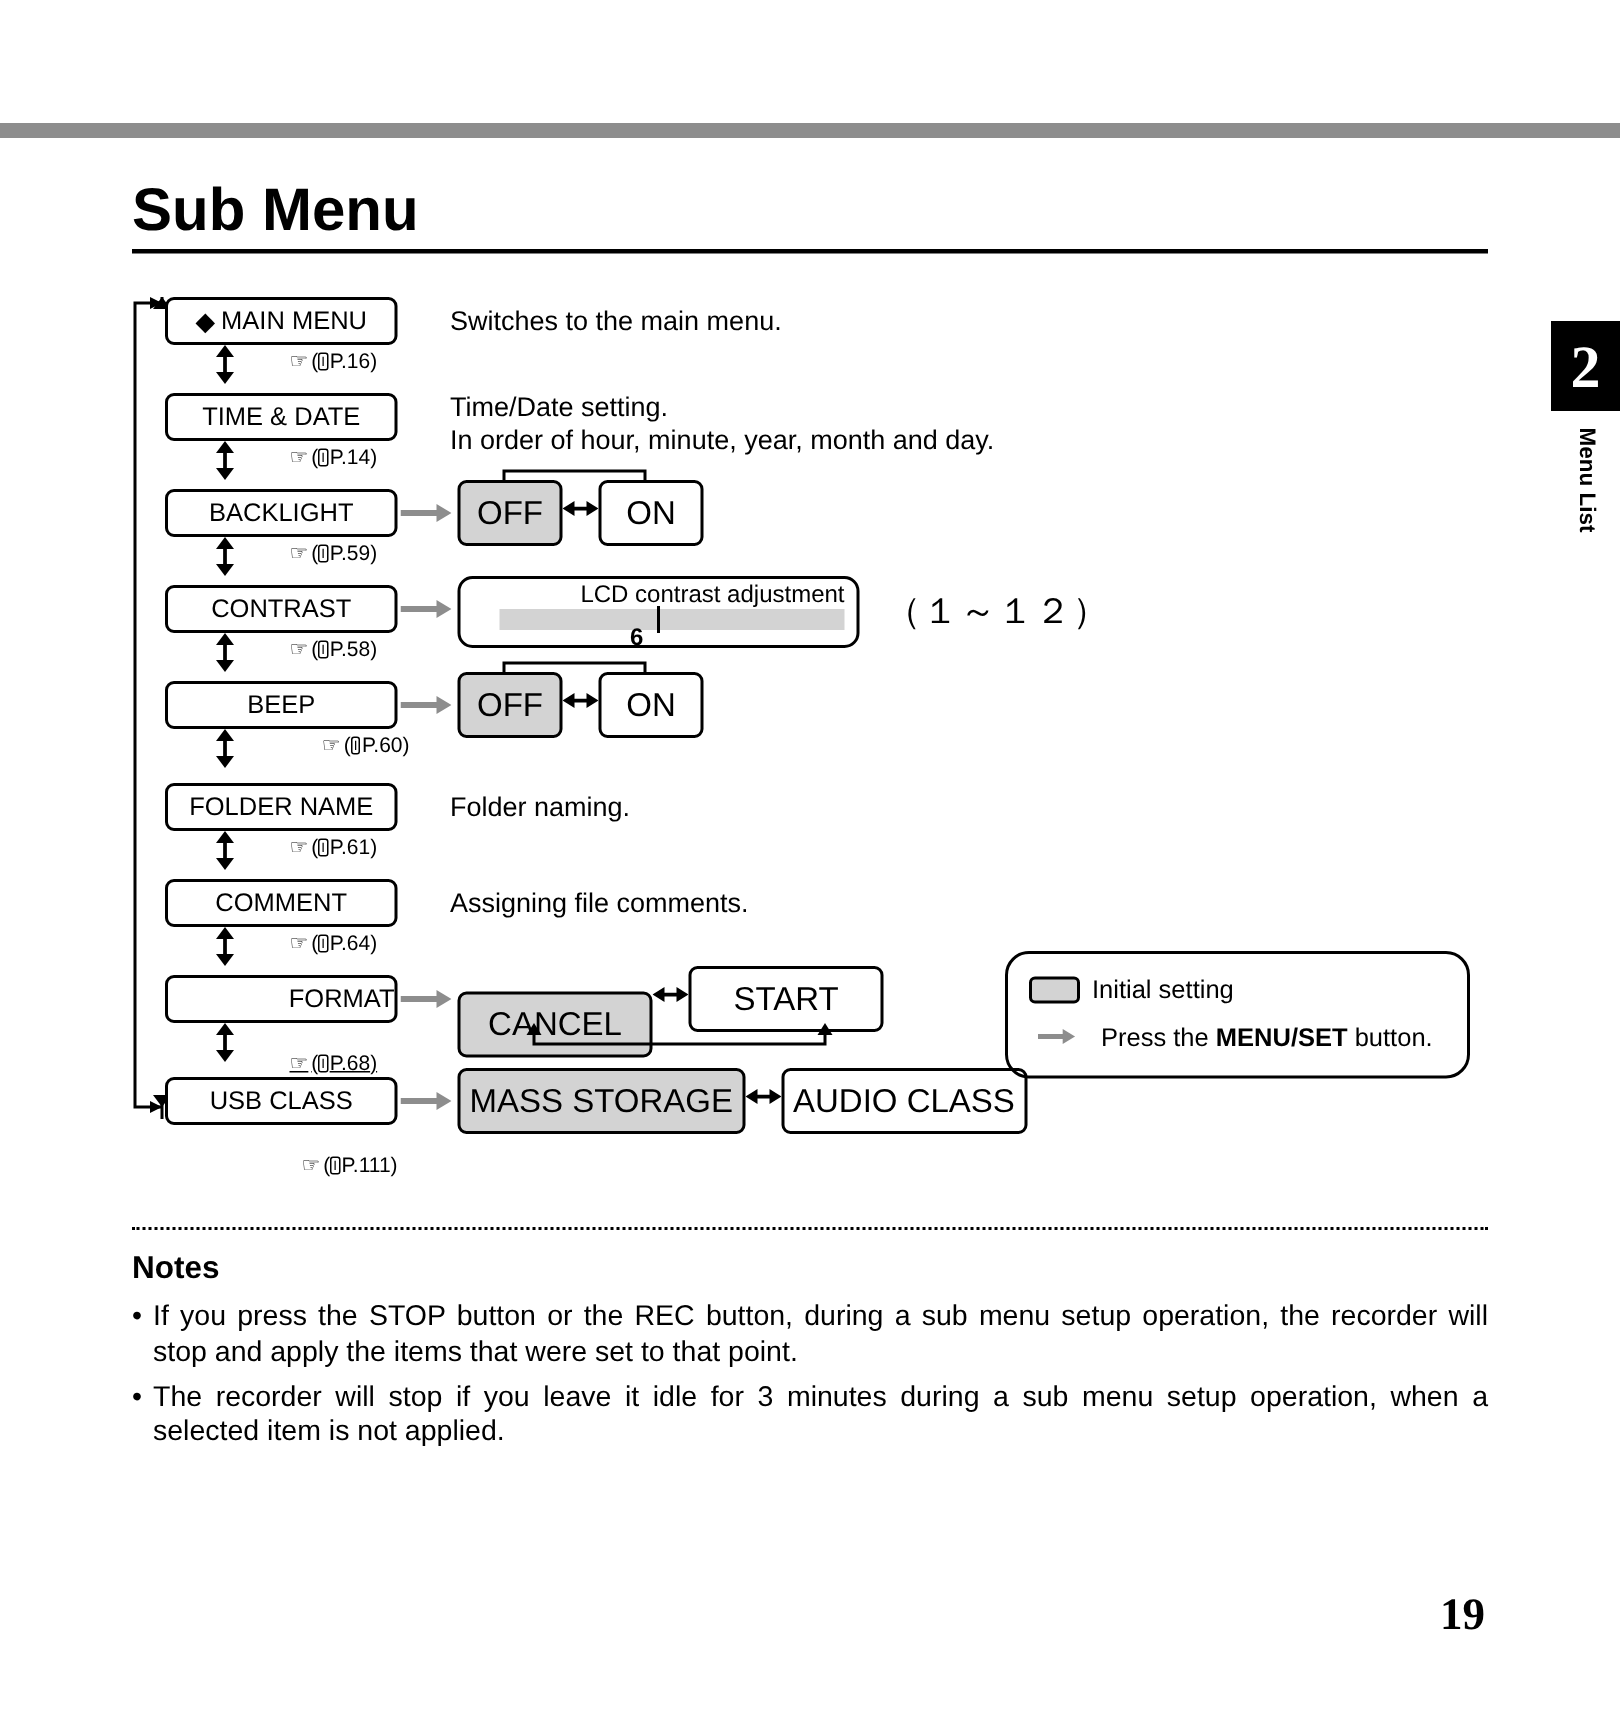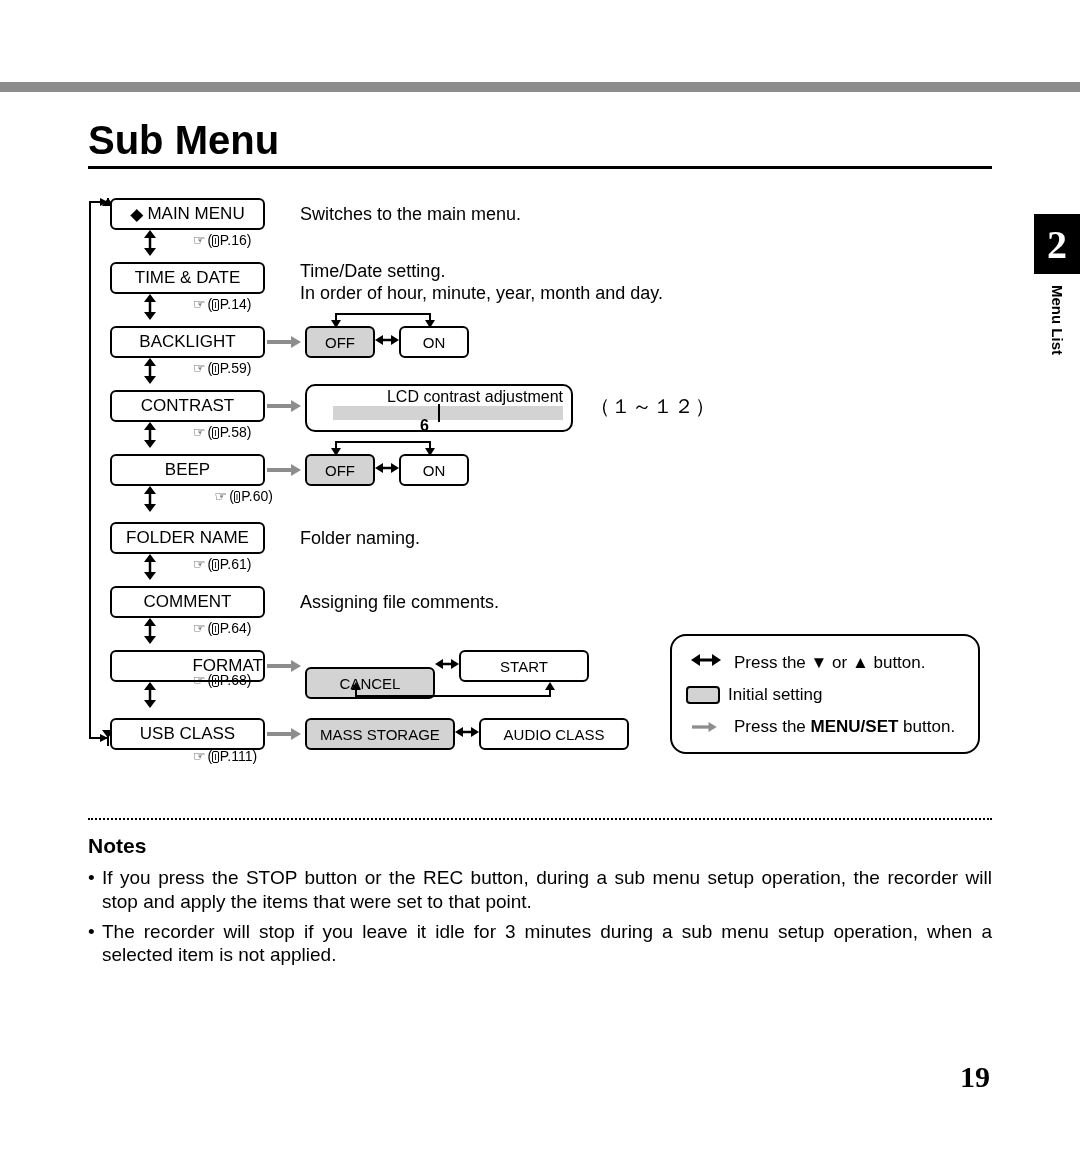--- a/index.html
+++ b/index.html
@@ -66,24 +66,24 @@
   
   .desc {
     position: absolute; font-size: 18px; line-height: 1.2;
   }
 
   
   .opt-row {
     position: absolute; height: 32px; display:flex; align-items:center;
   }
   .opt-box {
-    height: 32px; min-width: 70px;
+    height: 44px; min-width: 70px;
     border: 2px solid #000; border-radius: 6px;
     display: inline-flex; align-items:center; justify-content:center;
-    font-size: 15px; background:#fff; padding: 0 6px;
+    font-size: 22px; background:#fff; padding: 0 6px;
   }
   .opt-box.initial { background: #d3d3d3; }
   .lr-arrow { width: 24px; text-align:center; font-size:20px; font-weight:bold; }
 
   
   .go-arrow {
     position: absolute; height: 32px; display:flex; align-items:center; color:#8d8d8d;
   }
   .go-arrow svg { width: 34px; height: 14px; }
 
@@ -254,21 +254,21 @@
       <use href="#go"></use>
     </svg>
   </div>
 <div class="contrast-box" style="left:305px; top:384px; width:268px;align-items:flex-end;">
   <div style="font-size:16px;">LCD contrast adjustment</div>
   <div class="contrast-slider">
     <div class="tick" style="left:105px;"></div>
   </div>
 </div>
 <div class="desc" style="left:420px; top:416px; font-size:16px; font-weight:bold;">6</div>
-<div class="desc" style="left:590px; top:394px; font-size:20px; letter-spacing:1px;">（１～１２）</div>
+<div class="desc" style="left:590px; top:394px; font-size:24px; letter-spacing:1px;">（１～１２）</div>
 
 <div class="menu-box" style="left:110px; top:454px;">
     <span>BEEP</span>
   </div>
 <div class="page-ref" style="left:193px; top:488px;text-align:right;">(<span class="pageref-icon">I</span><span>P.60</span>)</div>
 <div class="ud-arrow" style="left:140px; top:486px;"><svg>
       <use href="#ud"></use>
     </svg></div>
 <div class="go-arrow" style="left:267px; top:454px;">
     <svg viewBox="0 0 34 14">
@@ -304,21 +304,21 @@
   </div>
 <div class="page-ref" style="left:193px; top:620px;">(<span class="pageref-icon">I</span><span>P.64</span>)</div>
 <div class="desc" style="left:300px; top:592px;">Assigning file comments.</div>
 <div class="ud-arrow" style="left:140px; top:618px;"><svg>
       <use href="#ud"></use>
     </svg></div>
 
 <div class="menu-box" style="left:110px; top:650px;justify-content:flex-end;">
     <span>FORMAT</span>
   </div>
-<div class="page-ref" style="left:193px; top:672px;">(<span class="pageref-icon">I</span><span>P.68</span>)</div>
+<div class="page-ref" style="left:193px; top:700px;text-decoration:underline;">(<span class="pageref-icon">I</span><span>P.68</span>)</div>
 <div class="ud-arrow" style="left:140px; top:682px;"><svg>
       <use href="#ud"></use>
     </svg></div>
 <div class="go-arrow" style="left:267px; top:650px;">
     <svg viewBox="0 0 34 14">
       <use href="#go"></use>
     </svg>
   </div>
 <div class="opt-row" style="left:305px; top:650px;">
   <div class="opt-box initial" style="min-width:130px;margin-top:34px;">CANCEL</div>
@@ -331,43 +331,35 @@
   <svg width="220" height="22">
       <path d="M6 2 L6 14 L200 14 L200 2" stroke="#000" stroke-width="2" fill="none"></path>
       <polygon points="6,0 1,8 11,8" fill="#000"></polygon>
       <polygon points="200,0 195,8 205,8" fill="#000"></polygon>
     </svg>
 </div>
 
 <div class="menu-box" style="left:110px; top:718px;">
     <span>USB CLASS</span>
   </div>
-<div class="page-ref" style="left:193px; top:748px;">(<span class="pageref-icon">I</span><span>P.111</span>)</div>
+<div class="page-ref" style="left:193px; top:768px;text-align:center;">(<span class="pageref-icon">I</span><span>P.111</span>)</div>
 <div class="go-arrow" style="left:267px; top:718px;">
     <svg viewBox="0 0 34 14">
       <use href="#go"></use>
     </svg>
   </div>
 <div class="opt-row" style="left:305px; top:718px;">
   <div class="opt-box initial" style="min-width:150px;">MASS STORAGE</div>
   <div class="lr-arrow"><svg width="24" height="20">
         <use href="#lr"></use>
       </svg></div>
   <div class="opt-box" style="min-width:150px;">AUDIO CLASS</div>
 </div>
 
 <div class="legend" style="left:670px; top:634px;">
-  <div class="row">
-    <span class="icon"><svg width="30" height="20" viewBox="0 0 30 20">
-          <line x1="5" y1="10" x2="25" y2="10" stroke="#000" stroke-width="3"></line>
-          <polygon points="0,10 9,4 9,16" fill="#000"></polygon>
-          <polygon points="30,10 21,4 21,16" fill="#000"></polygon>
-        </svg></span>
-    <span><span>Press the </span>▼<span> or </span>▲<span> button.</span></span>
-  </div>
   <div class="row">
     <span class="swatch"></span>
     <span>Initial setting</span>
   </div>
   <div class="row">
     <span class="icon go-icon" style="color:#8d8d8d;"><svg viewBox="0 0 34 14">
           <line x1="0" y1="7" x2="24" y2="7" stroke="#8d8d8d" stroke-width="4"></line>
           <polygon points="30,7 20,1 20,13" fill="#8d8d8d"></polygon>
         </svg></span>
     <span><span>Press the </span><b>MENU/SET</b><span> button.</span></span>

